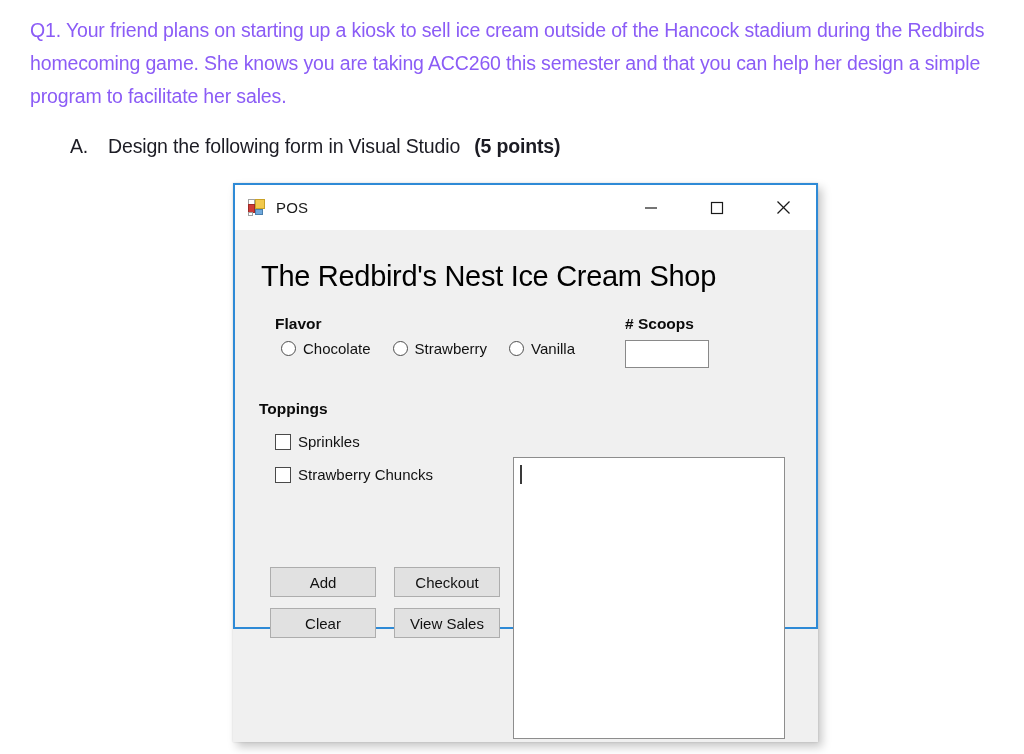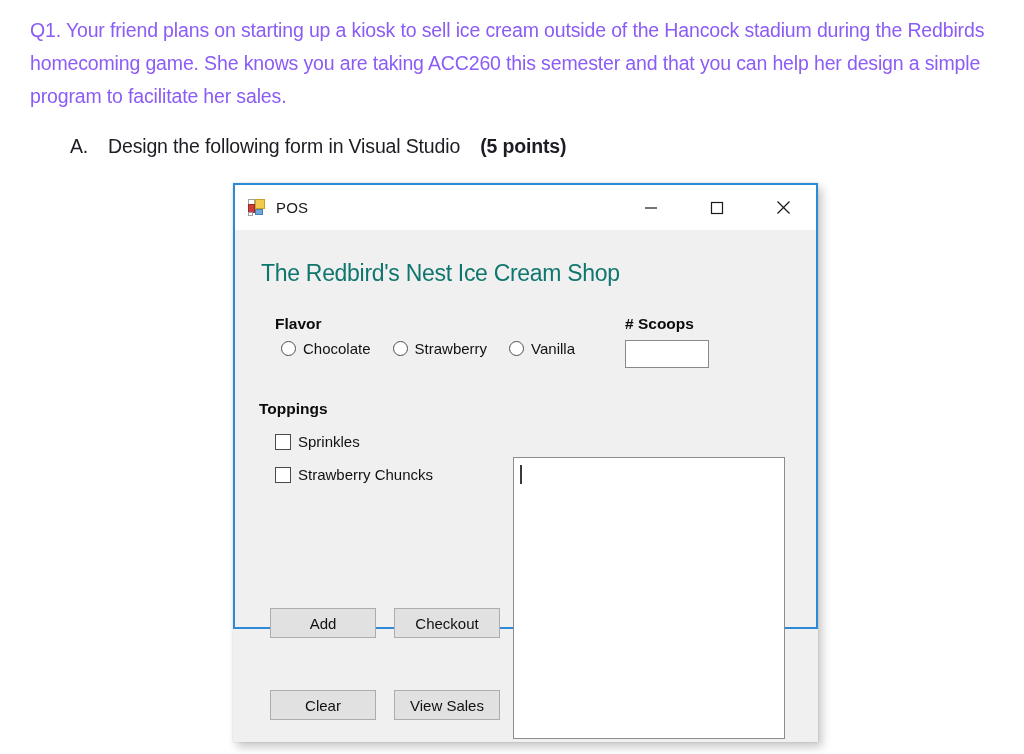--- a/index.html
+++ b/index.html
@@ -42,21 +42,21 @@
     letter-spacing: -0.15px;
     display: flex;
     align-items: baseline;
   }
   .q-sub .marker {
     width: 38px;
     flex: 0 0 38px;
   }
   .q-sub .points {
     font-weight: bold;
-    margin-left: 20px;
+    margin-left: 14px;
   }
 
   
   .form-shadow {
     position: absolute;
     left: 233px;
     top: 183px;
     width: 585px;
     height: 559px;
     box-shadow: 4px 5px 9px rgba(0,0,0,0.22), 0 0 2px rgba(0,0,0,0.14);
@@ -131,22 +131,22 @@
     top: 45px;
     right: 0;
     bottom: 0;
     background: #f0f0f0;
   }
 
   .shop-title {
     position: absolute;
     left: 26px;
     top: 30px;
-    font-size: 23px;
-    color: #0f766e;
+    font-size: 29px;
+    color: #000000;
     letter-spacing: -0.3px;
     white-space: nowrap;
   }
 
   .lbl-bold {
     position: absolute;
     font-size: 15.5px;
     font-weight: bold;
     color: #0b0b0b;
     white-space: nowrap;
@@ -229,21 +229,20 @@
     border: 1px solid #adadad;
     box-sizing: border-box;
     font-family: "Liberation Sans", sans-serif;
     font-size: 15px;
     color: #111111;
     display: flex;
     align-items: center;
     justify-content: center;
     padding: 0;
     cursor: default;
-    margin-top: 41px;
   }
   .form-btn + .form-btn { margin-left: 18px; }
 
   .output-box {
     position: absolute;
     left: 278px;
     top: 227px;
     width: 272px;
     height: 282px;
     background: #ffffff;

